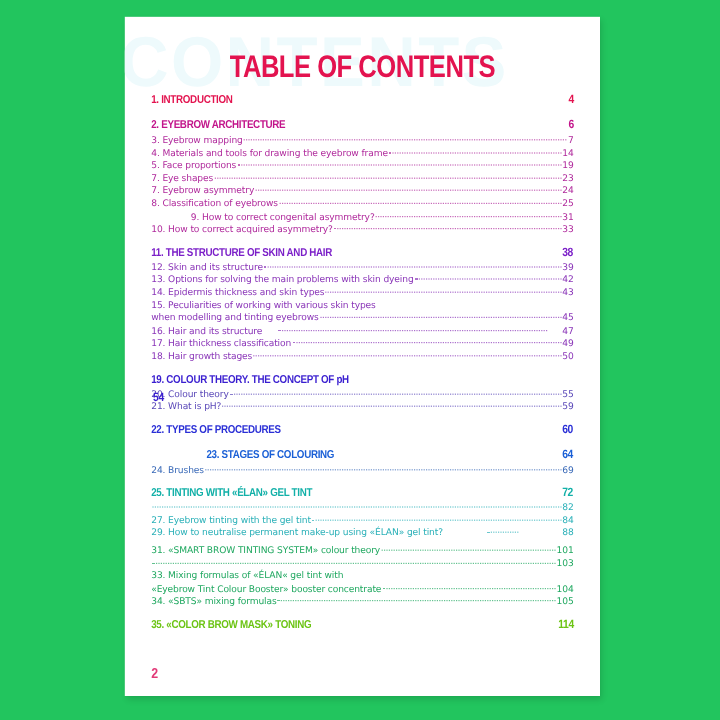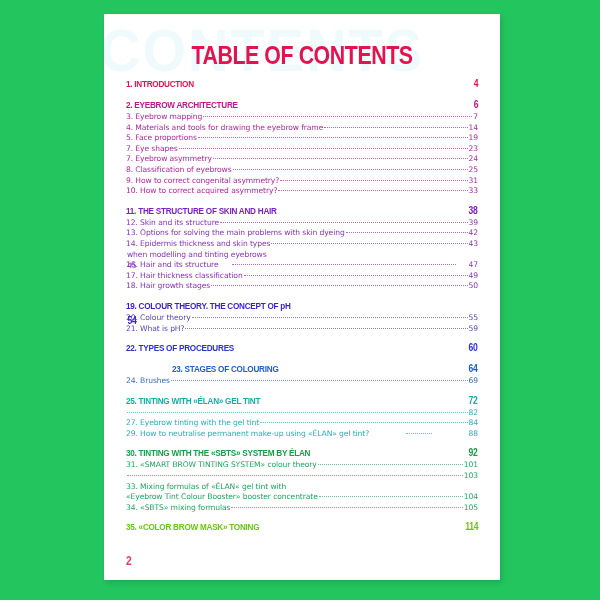--- a/index.html
+++ b/index.html
@@ -169,21 +169,21 @@
           <div class="item" style="color: rgb(176, 42, 156);">
             <span class="i-title">7. Eyebrow asymmetry</span>
             <span class="dots"></span>
             <span class="i-page">24</span>
           </div>
           <div class="item" style="color: rgb(176, 42, 156);">
             <span class="i-title">8. Classification of eyebrows</span>
             <span class="dots"></span>
             <span class="i-page">25</span>
           </div>
-          <div class="item" style="color: rgb(176, 42, 156);">
+          <div class="item" style="color: rgb(176, 42, 156); margin-left: 33px;">
             <span class="i-title">9. How to correct congenital asymmetry?</span>
             <span class="dots"></span>
             <span class="i-page">31</span>
           </div>
           <div class="item" style="color: rgb(176, 42, 156);">
             <span class="i-title">10. How to correct acquired asymmetry?</span>
             <span class="dots"></span>
             <span class="i-page">33</span>
           </div>
         </div>
@@ -200,21 +200,24 @@
           <div class="item" style="color: rgb(138, 53, 184);">
             <span class="i-title">13. Options for solving the main problems with skin dyeing</span>
             <span class="dots"></span>
             <span class="i-page">42</span>
           </div>
           <div class="item" style="color: rgb(138, 53, 184);">
             <span class="i-title">14. Epidermis thickness and skin types</span>
             <span class="dots"></span>
             <span class="i-page">43</span>
           </div>
-          <div class="item" style="color: rgb(138, 53, 184); flex-direction: column;">
+          <div class="item cont" style="color: rgb(138, 53, 184);">
+            <span class="i-title">15. Peculiarities of working with various skin types</span>
+          </div>
+          <div class="item" style="color: rgb(138, 53, 184);">
             <span class="i-title">when modelling and tinting eyebrows</span>
             <span class="dots"></span>
             <span class="i-page">45</span>
           </div>
           <div class="item" style="color: rgb(138, 53, 184); gap: 12px;">
             <span class="i-title">16. Hair and its structure</span>
             <span class="dots"></span>
             <span class="i-page">47</span>
           </div>
           <div class="item" style="color: rgb(138, 53, 184);">
@@ -275,24 +278,20 @@
             <span class="dots"></span>
             <span class="i-page">84</span>
           </div>
           <div class="item" style="color: rgb(42, 176, 184); gap: 36px;">
             <span class="i-title">29. How to neutralise permanent make-up using «ÉLAN» gel tint?</span>
             <span class="dots"></span>
             <span class="i-page">88</span>
           </div>
         </div>
         <div class="section">
-          <div class="heading" style="color: rgb(20, 160, 72);">
-            <span class="h-title">30. TINTING WITH THE «SBTS» SYSTEM BY ÉLAN</span>
-            <span class="h-page">92</span>
-          </div>
           <div class="item" style="color: rgb(32, 168, 96);">
             <span class="i-title">31. «SMART BROW TINTING SYSTEM» colour theory</span>
             <span class="dots"></span>
             <span class="i-page">101</span>
           </div>
           <div class="item" style="color: rgb(32, 168, 96);">
             <span class="dots"></span>
             <span class="i-page">103</span>
           </div>
           <div class="item cont" style="color: rgb(32, 168, 96);">

